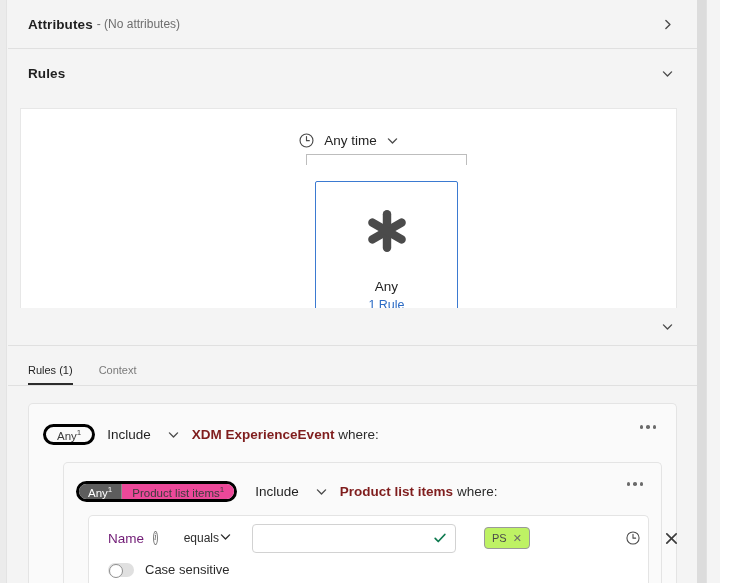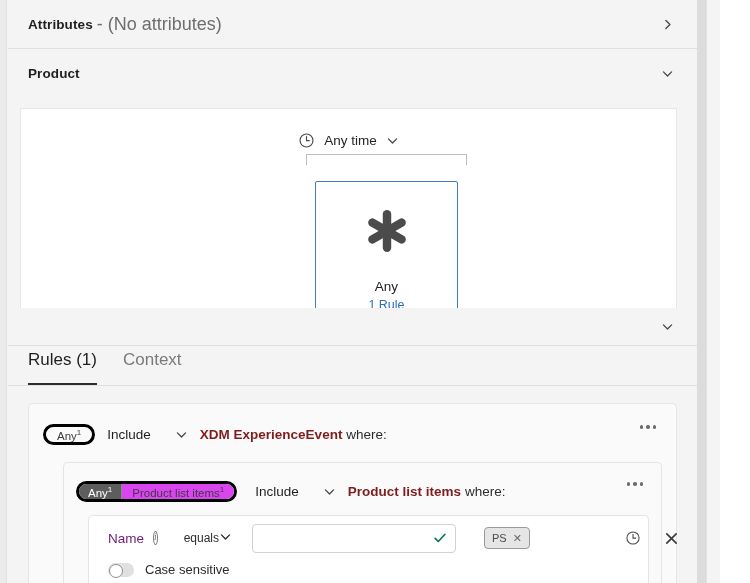--- a/index.html
+++ b/index.html
@@ -73,21 +73,21 @@
     align-items: center;
     height: 49px;
   }
   .acc-title {
     font-size: 13.5px;
     font-weight: bold;
     color: #1f1f1f;
     letter-spacing: .1px;
   }
   .acc-sub {
-    font-size: 18px;
+    font-size: 12px;
     color: #6e6e6e;
     margin-left: 4px;
     font-weight: normal;
   }
   .acc-chevron {
     position: absolute;
     right: 22px;
     top: 50%;
     transform: translateY(-50%);
     width: 16px; height: 16px;
@@ -170,23 +170,23 @@
     position: relative;
     background: #f4f4f4;
     padding: 0 20px;
     display: flex;
     align-items: flex-end;
     gap: 26px;
     height: 40px;
     border-bottom: 1px solid #e0e0e0;
   }
   .tab {
-    font-size: 17px;
+    font-size: 11px;
     color: #7a7a7a;
-    padding-bottom: 15px;
+    padding-bottom: 9px;
     position: relative;
     cursor: pointer;
   }
   .tab.active { color: #1f1f1f; }
   .tab.active::after {
     content: "";
     position: absolute;
     left: 0; right: 0; bottom: 0;
     height: 2px;
     background: #2c2c2c;
@@ -232,29 +232,29 @@
     line-height: 19px;
     white-space: nowrap;
   }
   .pill .seg sup { font-size: 8px; vertical-align: super; }
   .pill.two .seg.dark {
     background: #5d5d5d;
     color: #ffffff;
     padding: 0 9px;
   }
   .pill.two .seg.light {
-    background: #d946ef;
+    background: #ec4899;
     border-left: 1px solid #8a8a8a;
     padding: 0 10px;
   }
 
   .sel {
     display: inline-flex;
     align-items: center;
-    gap: 24px;
+    gap: 16px;
     font-size: 13.5px;
     color: #1f1f1f;
     cursor: pointer;
   }
   .sel .caret { color: #4a4a4a; display:flex; }
 
   .where-text { font-size: 13.5px; color: #2c2c2c; }
   .where-text b { font-weight: bold; color: #7f1d1d; }
 
   .dots {
@@ -347,21 +347,21 @@
 
   .tag {
     margin-left: 28px;
     height: 22px;
     border: 1px solid #9a9a9a;
     border-radius: 4px;
     display: inline-flex;
     align-items: center;
     gap: 6px;
     padding: 0 7px;
-    background: #e5e5e5;
+    background: #bef264;
     font-size: 11px;
     color: #4a4a4a;
   }
   .tag .x { font-size: 11px; color: #6a6a6a; cursor: pointer; line-height:1; }
 
   .row-clock {
     margin-left: 95px;
     width: 16px; height: 16px; color: #4a4a4a;
     cursor: pointer;
   }
@@ -414,21 +414,21 @@
       <span class="acc-title">Attributes</span>
       <span class="acc-sub">- (No attributes)</span>
       <span class="acc-chevron">
         <svg width="13" height="13" viewBox="0 0 16 16" fill="none" stroke="currentColor" stroke-width="1.7" stroke-linecap="round" stroke-linejoin="round">
             <polyline points="6,3 11,8 6,13"></polyline>
           </svg>
       </span>
     </div>
 
     <div class="acc-header" style="border-bottom:none;">
-      <span class="acc-title">Product</span>
+      <span class="acc-title">Rules</span>
       <span class="acc-chevron">
         <svg width="13" height="13" viewBox="0 0 16 16" fill="none" stroke="currentColor" stroke-width="1.7" stroke-linecap="round" stroke-linejoin="round">
             <polyline points="3,6 8,11 13,6"></polyline>
           </svg>
       </span>
     </div>
 
     <div class="events-wrap">
       <div class="events-canvas">
 

